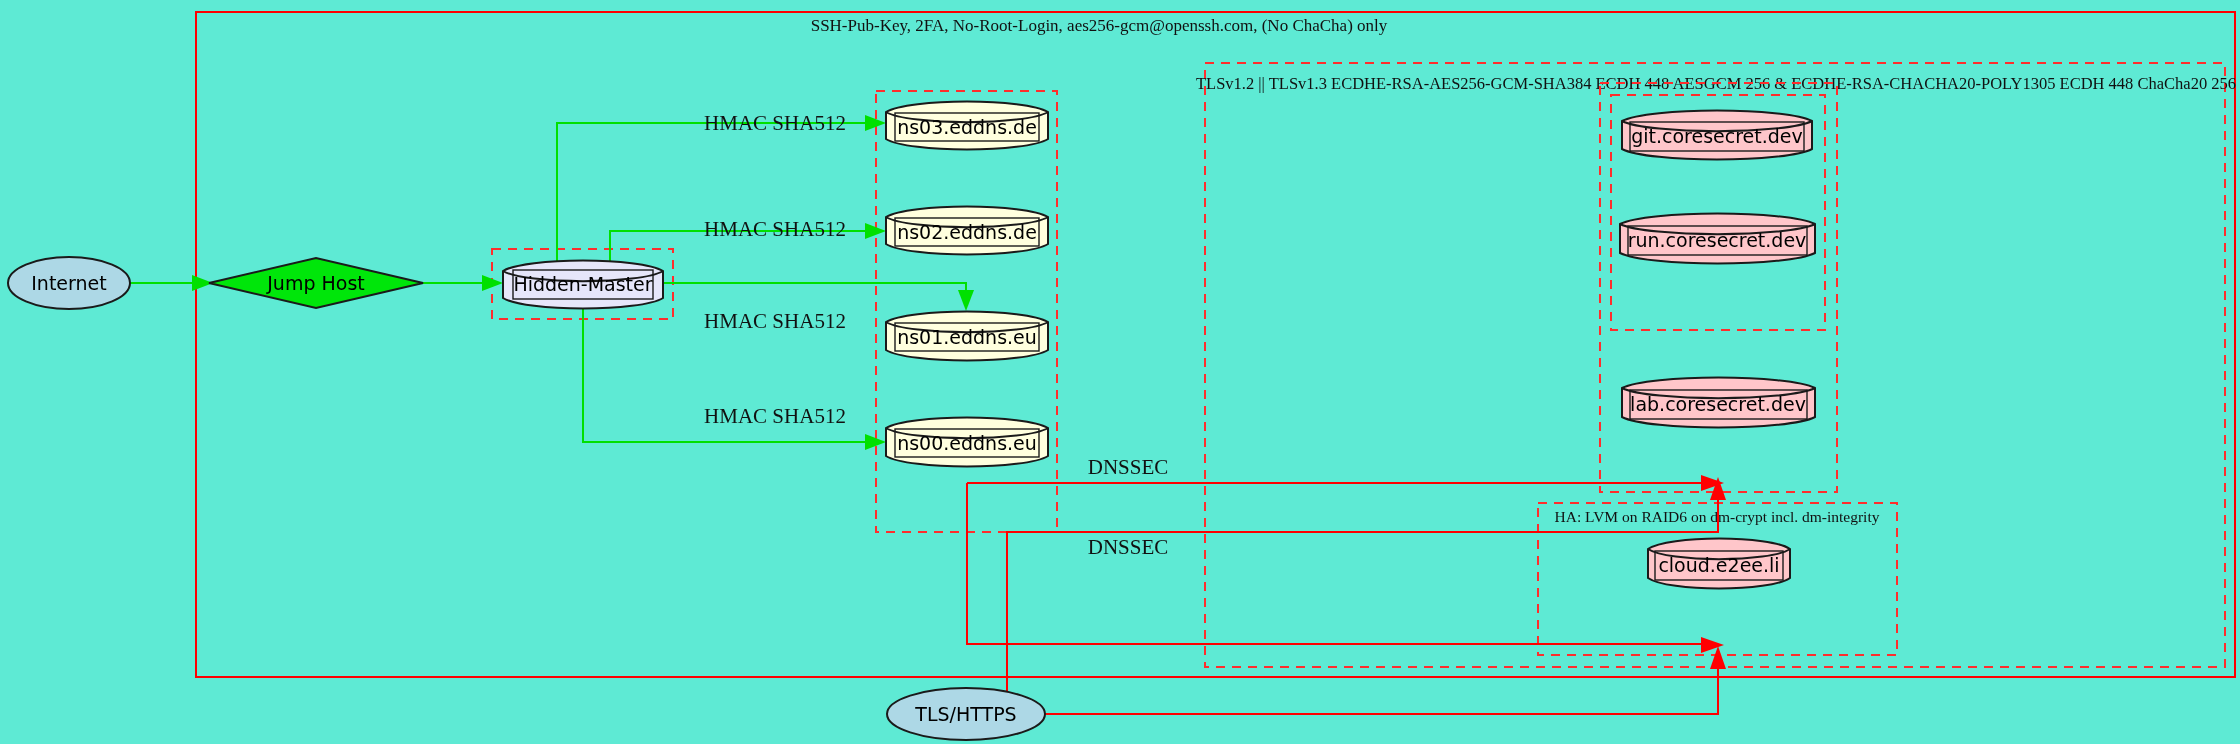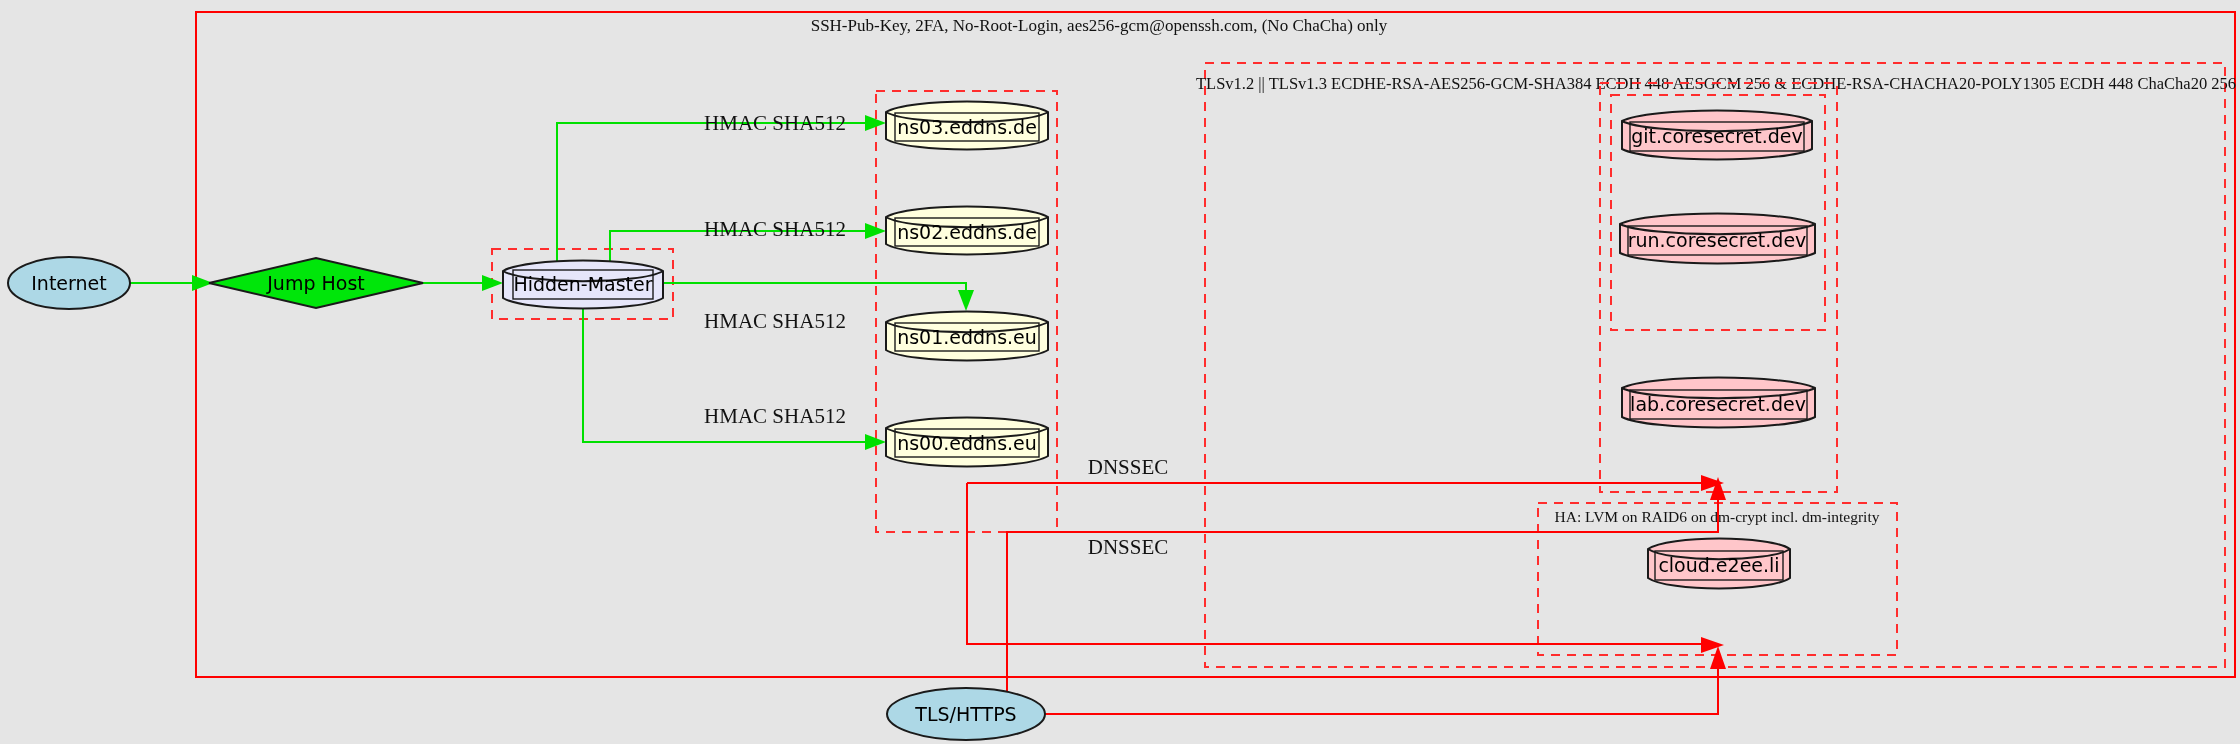--- a/index.html
+++ b/index.html
@@ -1,16 +1,16 @@
 <!DOCTYPE html>
 <html><head>
 <meta charset="utf-8">
 <style>
   html,body{margin:0;padding:0;background:#ffffff;}
-  .stage{position:relative;width:2240px;height:744px;background:#e5e5e5;overflow:hidden;}
+  .stage{position:relative;width:2240px;height:744px;background:#5eead4;overflow:hidden;}
   svg{display:block;}
   .node-label{font:19px "DejaVu Sans","Liberation Sans",sans-serif;fill:#000;text-anchor:middle;}
   .edge-label{font:21px "Liberation Serif","DejaVu Serif",serif;fill:#111;text-anchor:middle;}
   .cluster-title{font:16.5px "Liberation Serif","DejaVu Serif",serif;fill:#111;text-anchor:middle;}
   .cluster-title-lg{font:17px "Liberation Serif","DejaVu Serif",serif;fill:#111;text-anchor:middle;}
   .cluster-title-sm{font:15.5px "Liberation Serif","DejaVu Serif",serif;fill:#111;text-anchor:middle;}
   .cyl-body{stroke:#1a1a1a;stroke-width:2;}
   .cyl-lid{stroke:#1a1a1a;stroke-width:2;fill:none;}
   .label-box{fill:none;stroke:#1a1a1a;stroke-width:1.4;}
   .shape{stroke:#1a1a1a;stroke-width:2;}

